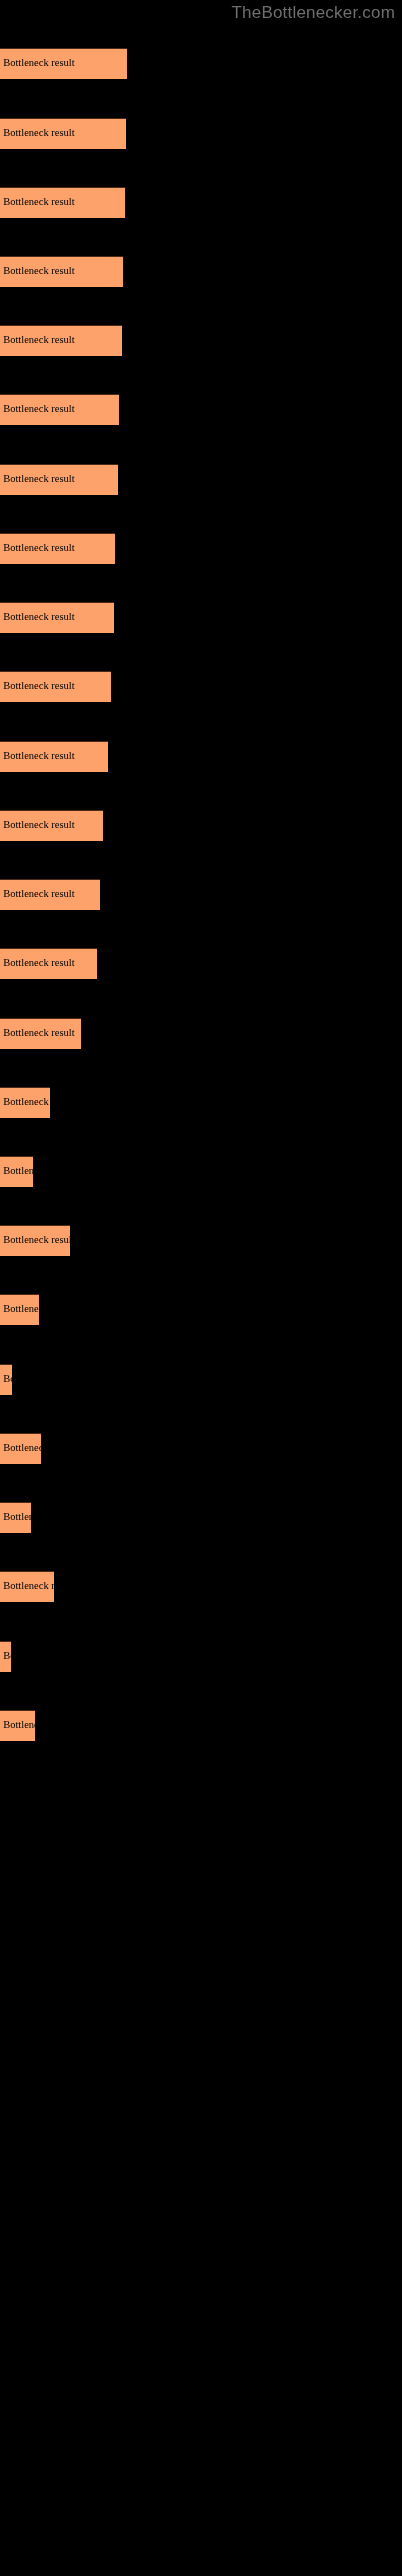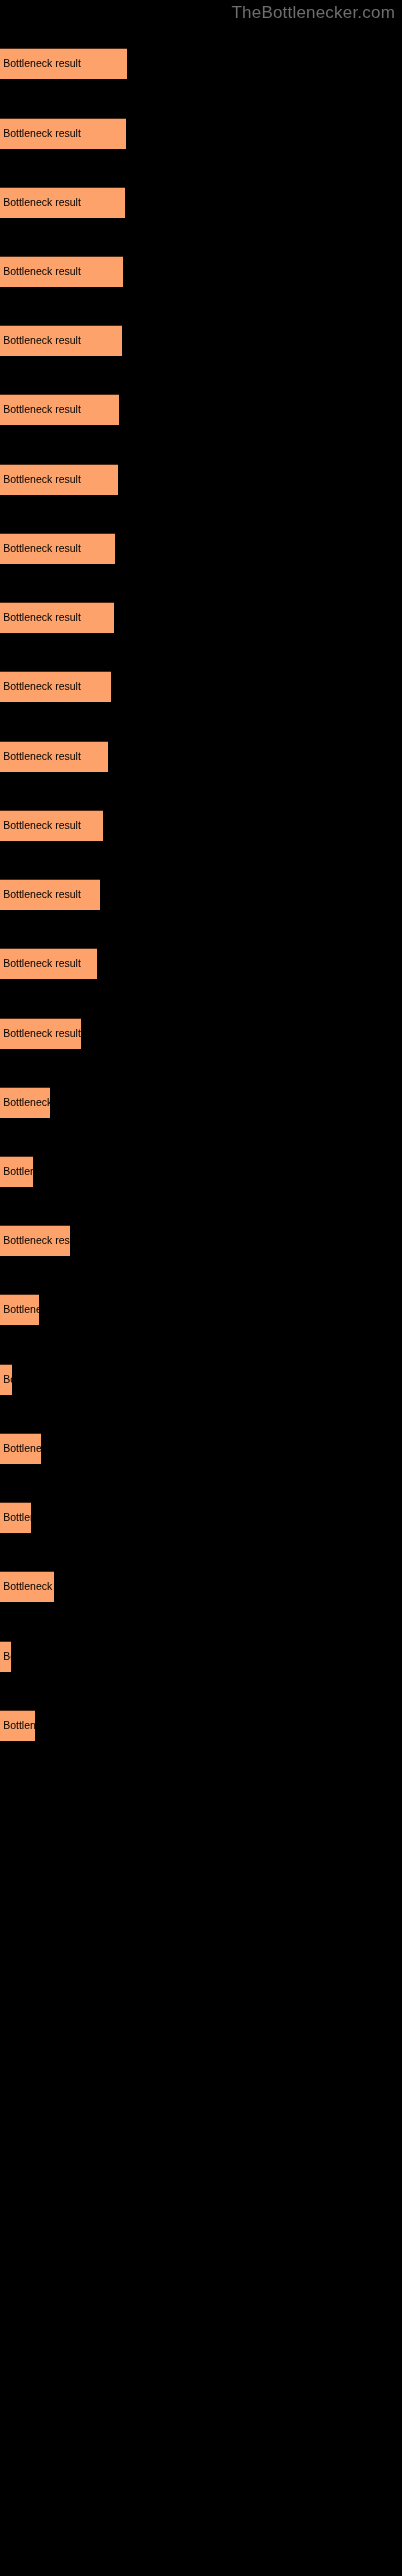--- a/index.html
+++ b/index.html
@@ -61,21 +61,21 @@
     background: #fca26a;
     border-top: 1.6px solid #4a2a14;
     overflow: hidden;
     white-space: nowrap;
   }
 
   .bar-label {
     position: absolute;
     left: 3.2px;
     top: 7.2px;
-    font-family: Liberation Sans, sans-serif;
+    font-family: Liberation Serif, serif;
     font-size: 10.5px;
     line-height: 14.5px;
     color: #000000;
     white-space: nowrap;
     pointer-events: none;
   }
 </style>
 </head>
 <body>
 

